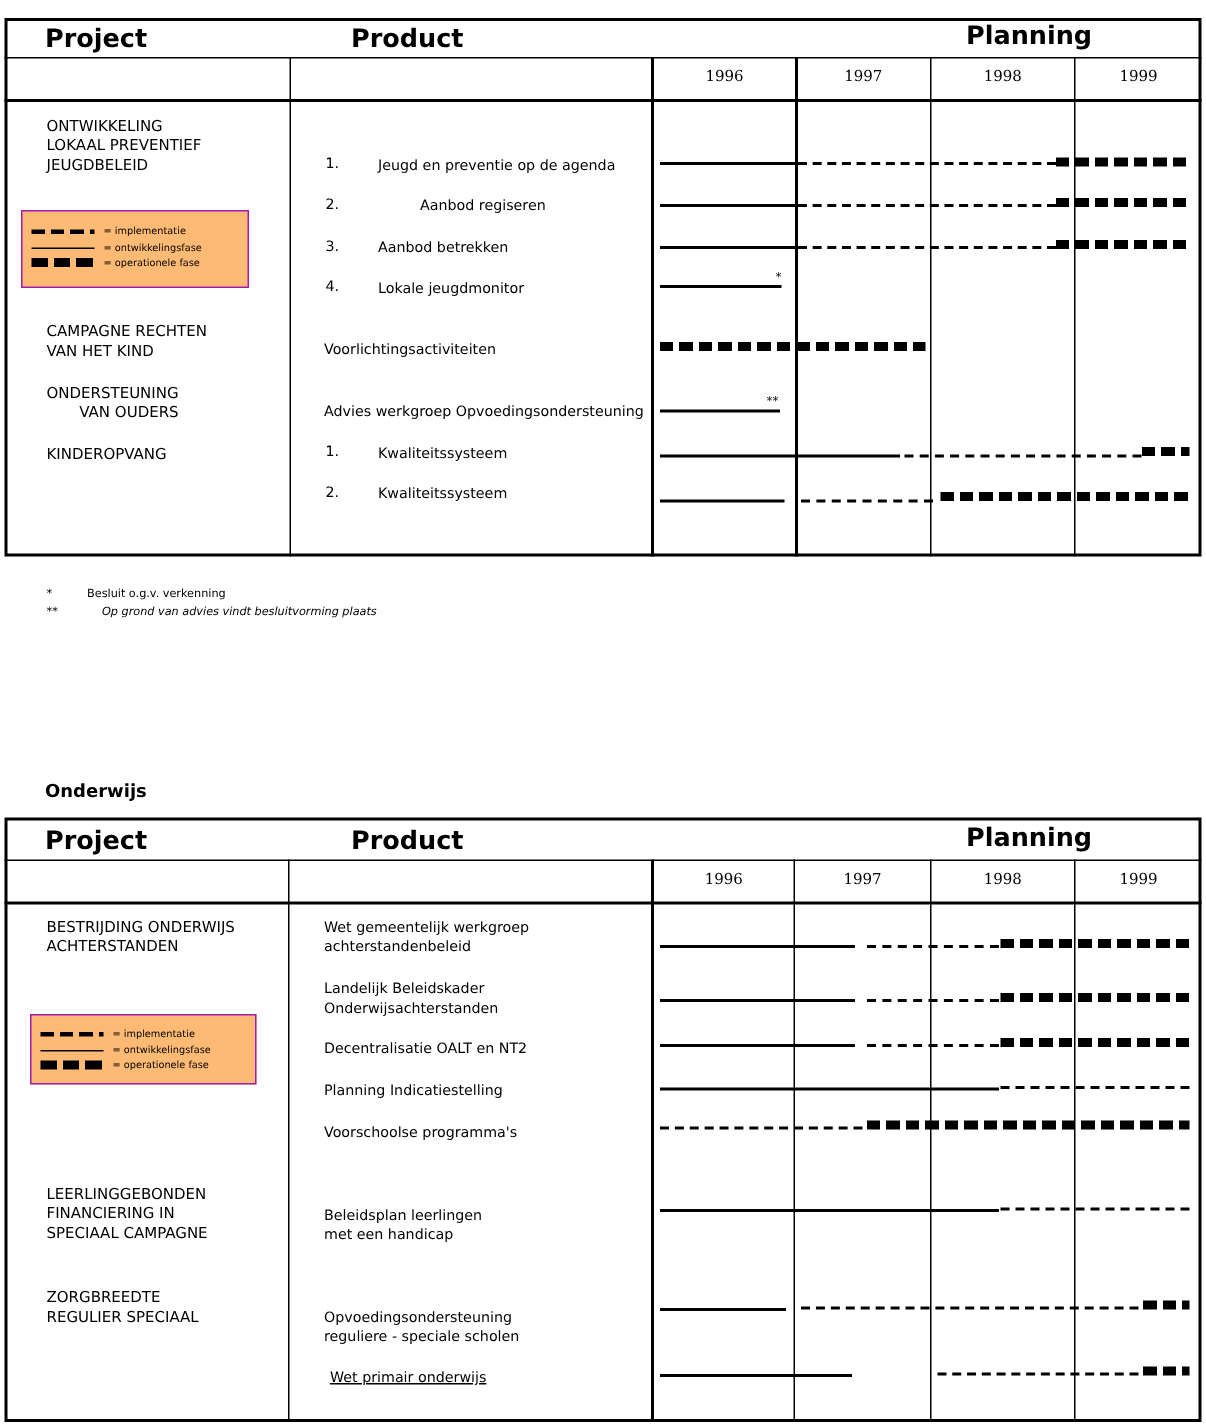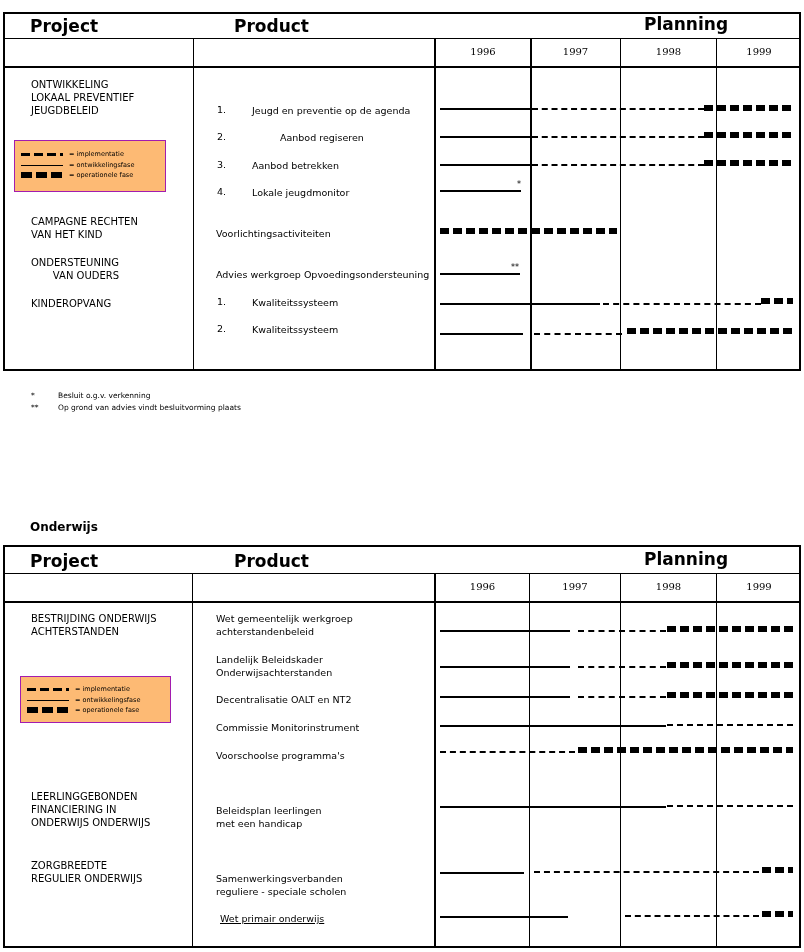--- a/index.html
+++ b/index.html
@@ -114,21 +114,21 @@
   <div class="seg oper" style="left:761px;top:298px;width:32px;"></div>
 
   <div class="seg dev" style="left:440px;top:333px;width:83px;"></div>
   <div class="seg impl" style="left:534px;top:333px;width:88px;"></div>
   <div class="seg oper" style="left:627px;top:328px;width:166px;"></div>
 </div>
 
 <div class="note" style="left:31px;top:391px;">*</div>
 <div class="note" style="left:58px;top:391px;">Besluit o.g.v. verkenning</div>
 <div class="note" style="left:31px;top:403px;">**</div>
-<div class="note" style="left:58px;top:403px;">Op grond van advies vindt besluitvorming plaats</div>
+<div class="note" style="left:68px;top:403px;font-style:italic;">Op grond van advies vindt besluitvorming plaats</div>
 
 <div class="section-title" style="left:30px;top:520px;">Onderwijs</div>
 
 <div>
   <div class="tbl" style="left:3px;top:545px;width:798px;height:403px;"></div>
   <div class="hline" style="left:3px;top:573px;width:798px;"></div>
   <div class="hline" style="left:3px;top:601px;width:798px;border-top-width:2px;"></div>
   <div class="vline" style="left:192px;top:573px;height:375px;"></div>
   <div class="vline vthick" style="left:434px;top:573px;height:375px;"></div>
   <div class="vline" style="left:529px;top:573px;height:375px;"></div>
@@ -141,23 +141,23 @@
 
   <div class="yr" style="left:436px;top:581px;width:93px;">1996</div>
   <div class="yr" style="left:530px;top:581px;width:90px;">1997</div>
   <div class="yr" style="left:621px;top:581px;width:95px;">1998</div>
   <div class="yr" style="left:717px;top:581px;width:84px;">1999</div>
 
   <div class="proj" style="left:31px;top:612px;white-space:pre;">BESTRIJDING ONDERWIJS
 ACHTERSTANDEN</div>
   <div class="proj" style="left:31px;top:790px;white-space:pre;">LEERLINGGEBONDEN
 FINANCIERING IN
-ONDERWIJS ONDERWIJS</div>
+SPECIAAL CAMPAGNE</div>
   <div class="proj" style="left:31px;top:859px;white-space:pre;">ZORGBREEDTE
-REGULIER ONDERWIJS</div>
+REGULIER SPECIAAL</div>
 
   <div class="legend" style="left:20px;top:676px;width:151px;height:47px;">
     <div class="leg-row" style="top:8px;">
         <div class="leg-sym impl"></div>
         <span>= implementatie</span>
       </div>
     <div class="leg-row" style="top:19px;">
         <div class="leg-sym dev"></div>
         <span>= ontwikkelingsfase</span>
       </div>
@@ -165,25 +165,25 @@
         <div class="leg-sym oper"></div>
         <span>= operationele fase</span>
       </div>
   </div>
 
   <div class="prod" style="left:216px;top:612px;white-space:pre;">Wet gemeentelijk werkgroep
 achterstandenbeleid</div>
   <div class="prod" style="left:216px;top:653px;white-space:pre;">Landelijk Beleidskader
 Onderwijsachterstanden</div>
   <div class="prod" style="left:216px;top:693px;white-space:pre;">Decentralisatie OALT en NT2</div>
-  <div class="prod" style="left:216px;top:721px;white-space:pre;">Commissie Monitorinstrument</div>
+  <div class="prod" style="left:216px;top:721px;white-space:pre;">Planning Indicatiestelling</div>
   <div class="prod" style="left:216px;top:749px;white-space:pre;">Voorschoolse programma's</div>
   <div class="prod" style="left:216px;top:804px;white-space:pre;">Beleidsplan leerlingen
 met een handicap</div>
-  <div class="prod" style="left:216px;top:872px;white-space:pre;">Samenwerkingsverbanden
+  <div class="prod" style="left:216px;top:872px;white-space:pre;">Opvoedingsondersteuning
 reguliere - speciale scholen</div>
   <div class="prod" style="left:220px;top:912px;white-space:pre;text-decoration:underline;">Wet primair onderwijs</div>
 
   <div class="seg dev" style="left:440px;top:630px;width:130px;"></div>
   <div class="seg impl" style="left:578px;top:630px;width:88px;"></div>
   <div class="seg oper" style="left:667px;top:626px;width:126px;"></div>
 
   <div class="seg dev" style="left:440px;top:666px;width:130px;"></div>
   <div class="seg impl" style="left:578px;top:666px;width:88px;"></div>
   <div class="seg oper" style="left:667px;top:662px;width:126px;"></div>

